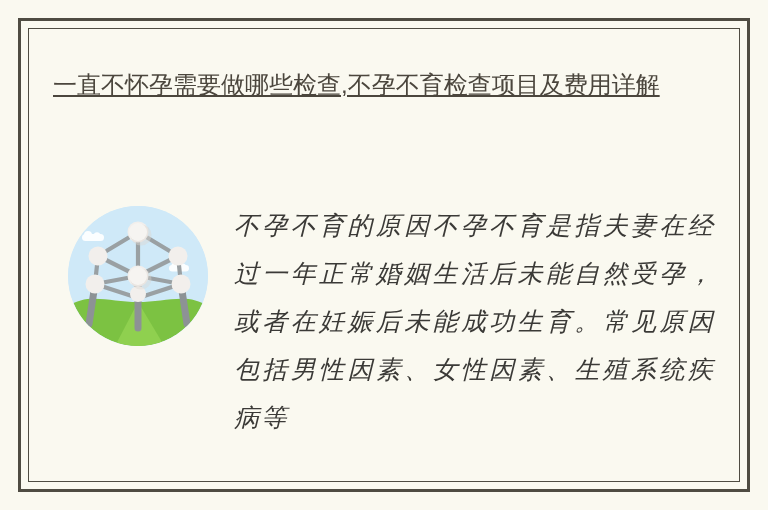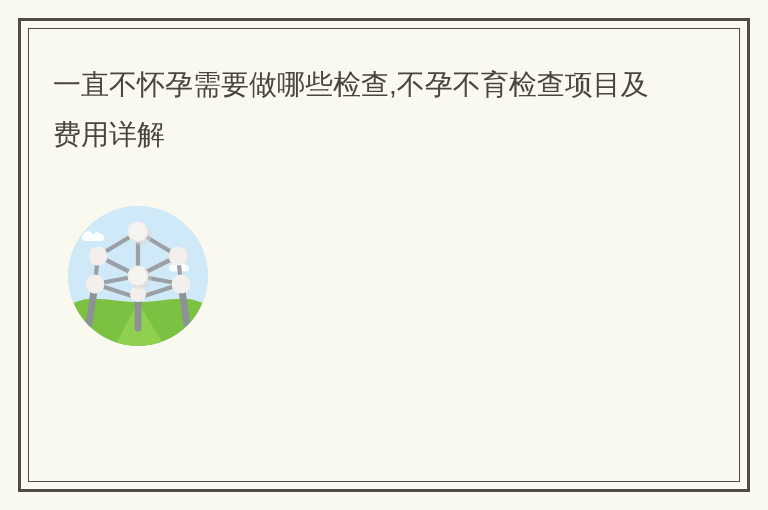--- a/index.html
+++ b/index.html
@@ -42,27 +42,28 @@
     box-sizing: border-box;
   }
 
   
   .title {
     position: absolute;
     left: 53px;
     top: 60px;
     width: 620px;
     color: #4b463d;
-    font-size: 28px;
+    font-size: 24px;
     line-height: 50px;
     font-weight: 400;
     letter-spacing: 0px;
     font-family: "Liberation Sans", "DejaVu Sans", sans-serif;
     white-space: pre-wrap;
     word-break: break-all;
+    text-decoration: underline;
   }
 
   
   .content {
     position: absolute;
     left: 53px;
     top: 196px;
     right: 53px;
     bottom: 40px;
   }
@@ -166,15 +167,16 @@
 
             <circle cx="73" cy="29" r="10.5" fill="#dcd8d3" opacity="0.45"></circle>
             <circle cx="73" cy="73" r="10.5" fill="#dcd8d3" opacity="0.40"></circle>
             <circle cx="70" cy="26" r="9" fill="#f6f4f1"></circle>
             <circle cx="70" cy="70" r="9" fill="#f6f4f1"></circle>
           </g>
         </g>
       </svg>
     </div>
 
+    <div class="body-text">不孕不育的原因不孕不育是指夫妻在经过一年正常婚姻生活后未能自然受孕，或者在妊娠后未能成功生育。常见原因包括男性因素、女性因素、生殖系统疾病等</div>
 
   </div>
 </div>
 
 </body></html>

